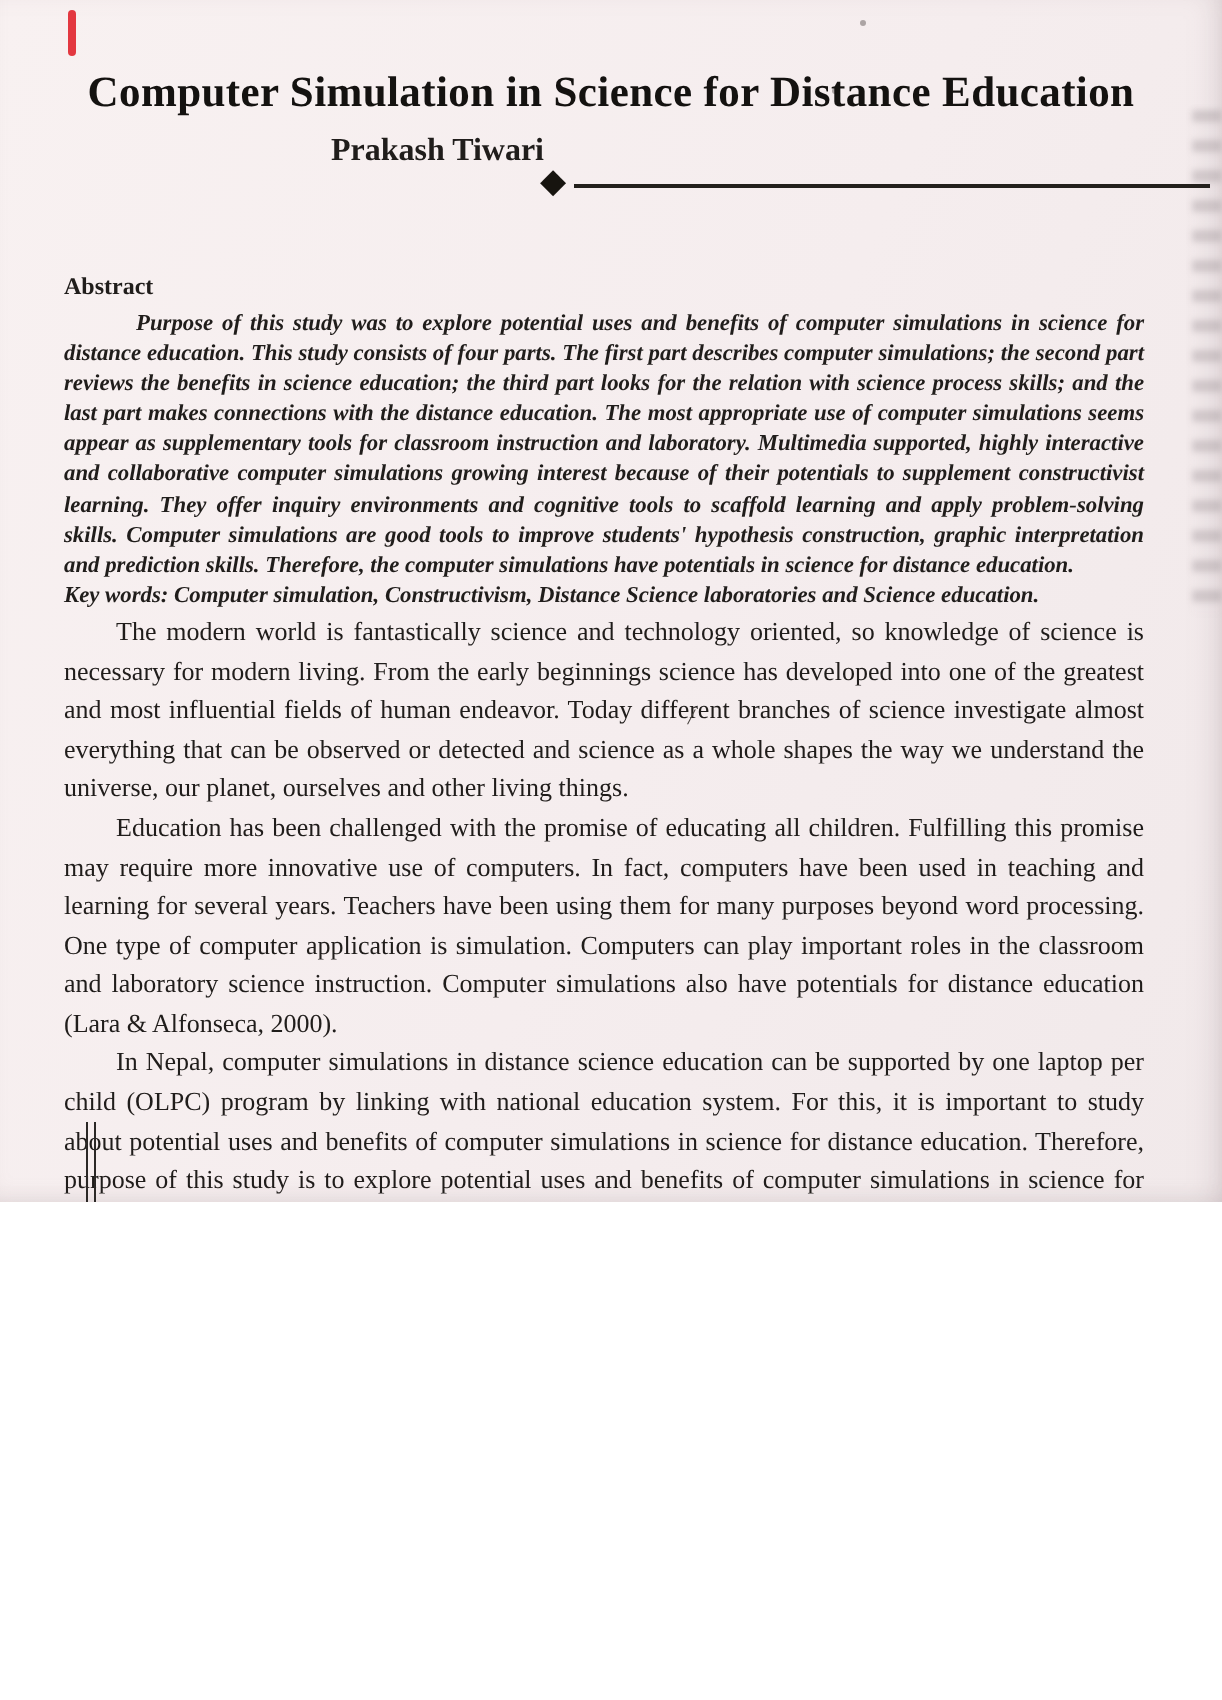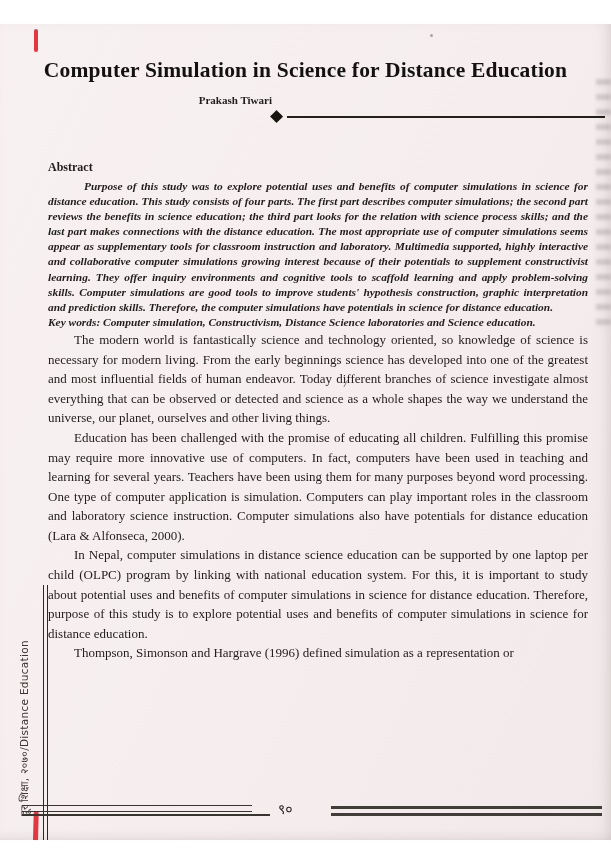--- a/index.html
+++ b/index.html
@@ -1,49 +1,48 @@
 <!DOCTYPE html>
 <html><head>
 <meta charset="utf-8">
 <style>
   html,body{margin:0;padding:0;}
   .page{
     position:relative;
-    width:611px;height:816px;
+    width:611px;height:601px;
     background:linear-gradient(115deg,#f8f1f1 0%,#f5edee 55%,#f1e9ea 100%);
     box-shadow:inset -10px 0 16px -10px rgba(150,130,135,.35), inset 0 -8px 12px -8px rgba(150,130,135,.22);
     overflow:hidden;
     font-family:"Liberation Serif", serif;
     color:#201d1b;
-    margin-top:24px;
   }
   
   .title{
     position:absolute;top:34px;left:0;width:100%;
     text-align:center;font-size:21.5px;font-weight:bold;color:#141210;
     letter-spacing:.2px;margin:0;
   }
   .author-block{
     position:absolute;top:68px;right:339px;
     text-align:right;line-height:16.5px;white-space:nowrap;
   }
-  .author-name,.author-aff{font-size:11px;font-weight:bold;}
+  .author-name,.author-aff{font-size:16px;font-weight:bold;}
   .author-email{font-size:11px;}
   .diamond{
     position:absolute;left:270px;top:83px;
     font-size:17px;color:#17140f;line-height:17px;
     font-family:"DejaVu Sans",sans-serif;
   }
   .header-rule{
     position:absolute;left:287px;top:92px;width:318px;height:2px;
     background:#23201c;
   }
   
   .content{
-    position:absolute;left:48px;top:136px;width:540px;
+    position:absolute;left:32px;top:136px;width:540px;
   }
   .abstract-heading{font-size:12px;font-weight:bold;margin:0 0 4px 0;}
   .abstract-body{
     margin:0;font-size:11.4px;font-weight:bold;font-style:italic;
     line-height:15.1px;text-align:justify;text-indent:36px;
   }
   .abstract-keywords{
     margin:0;font-size:11.4px;font-weight:bold;font-style:italic;
     line-height:15.1px;text-align:justify;
   }

